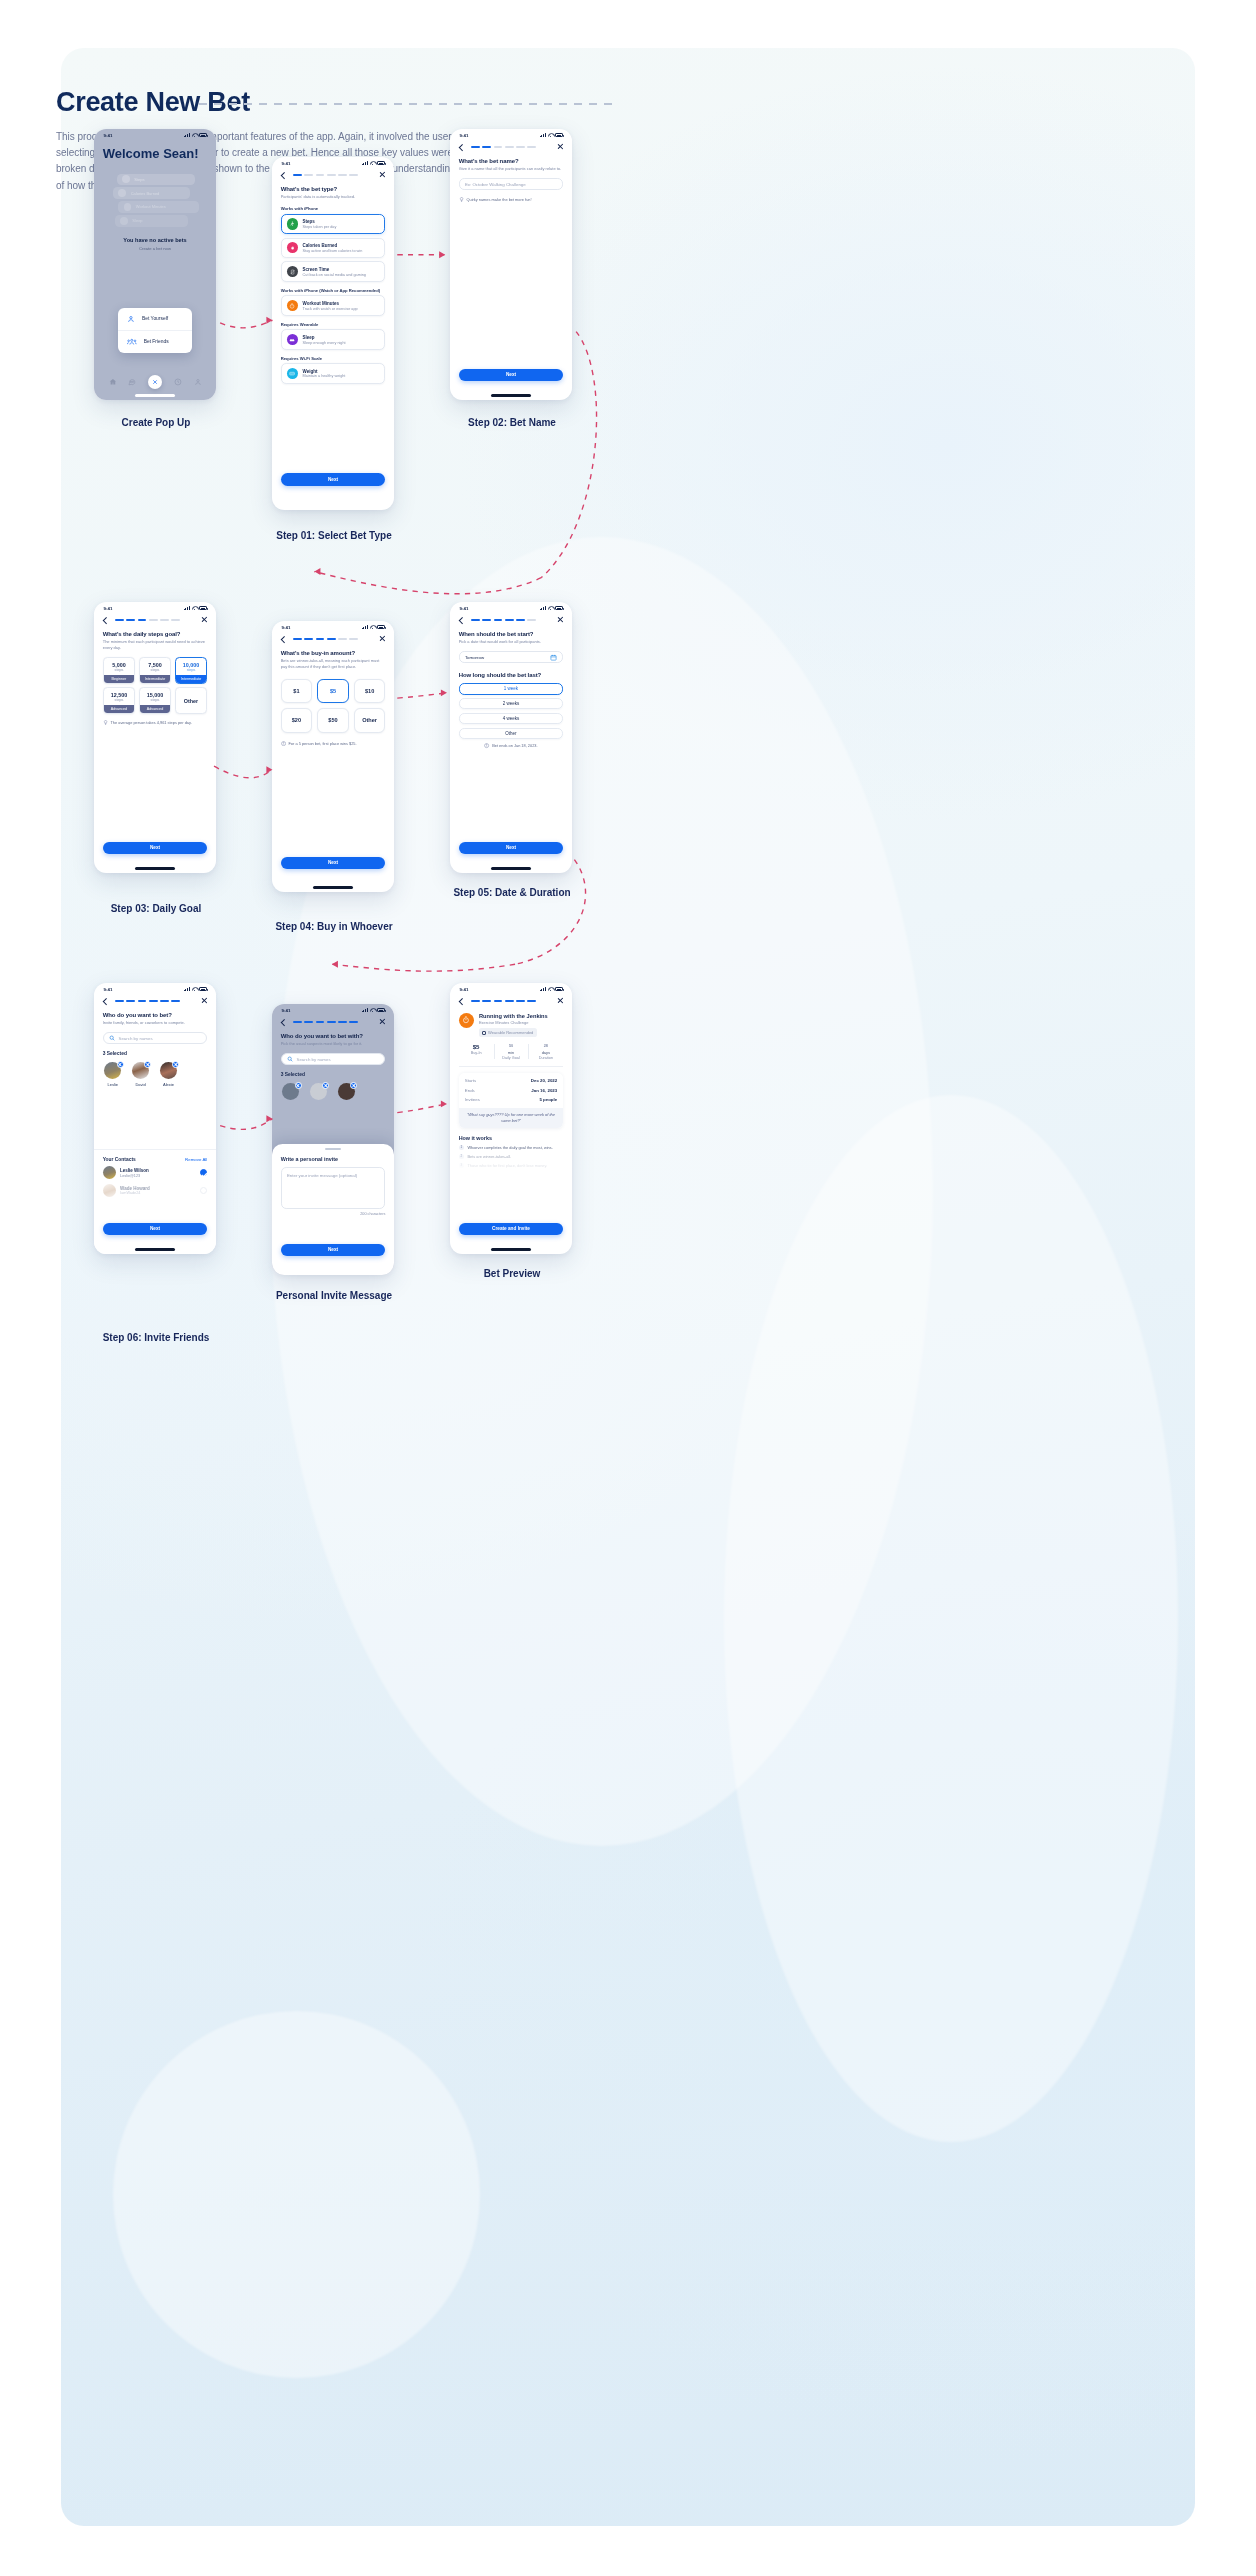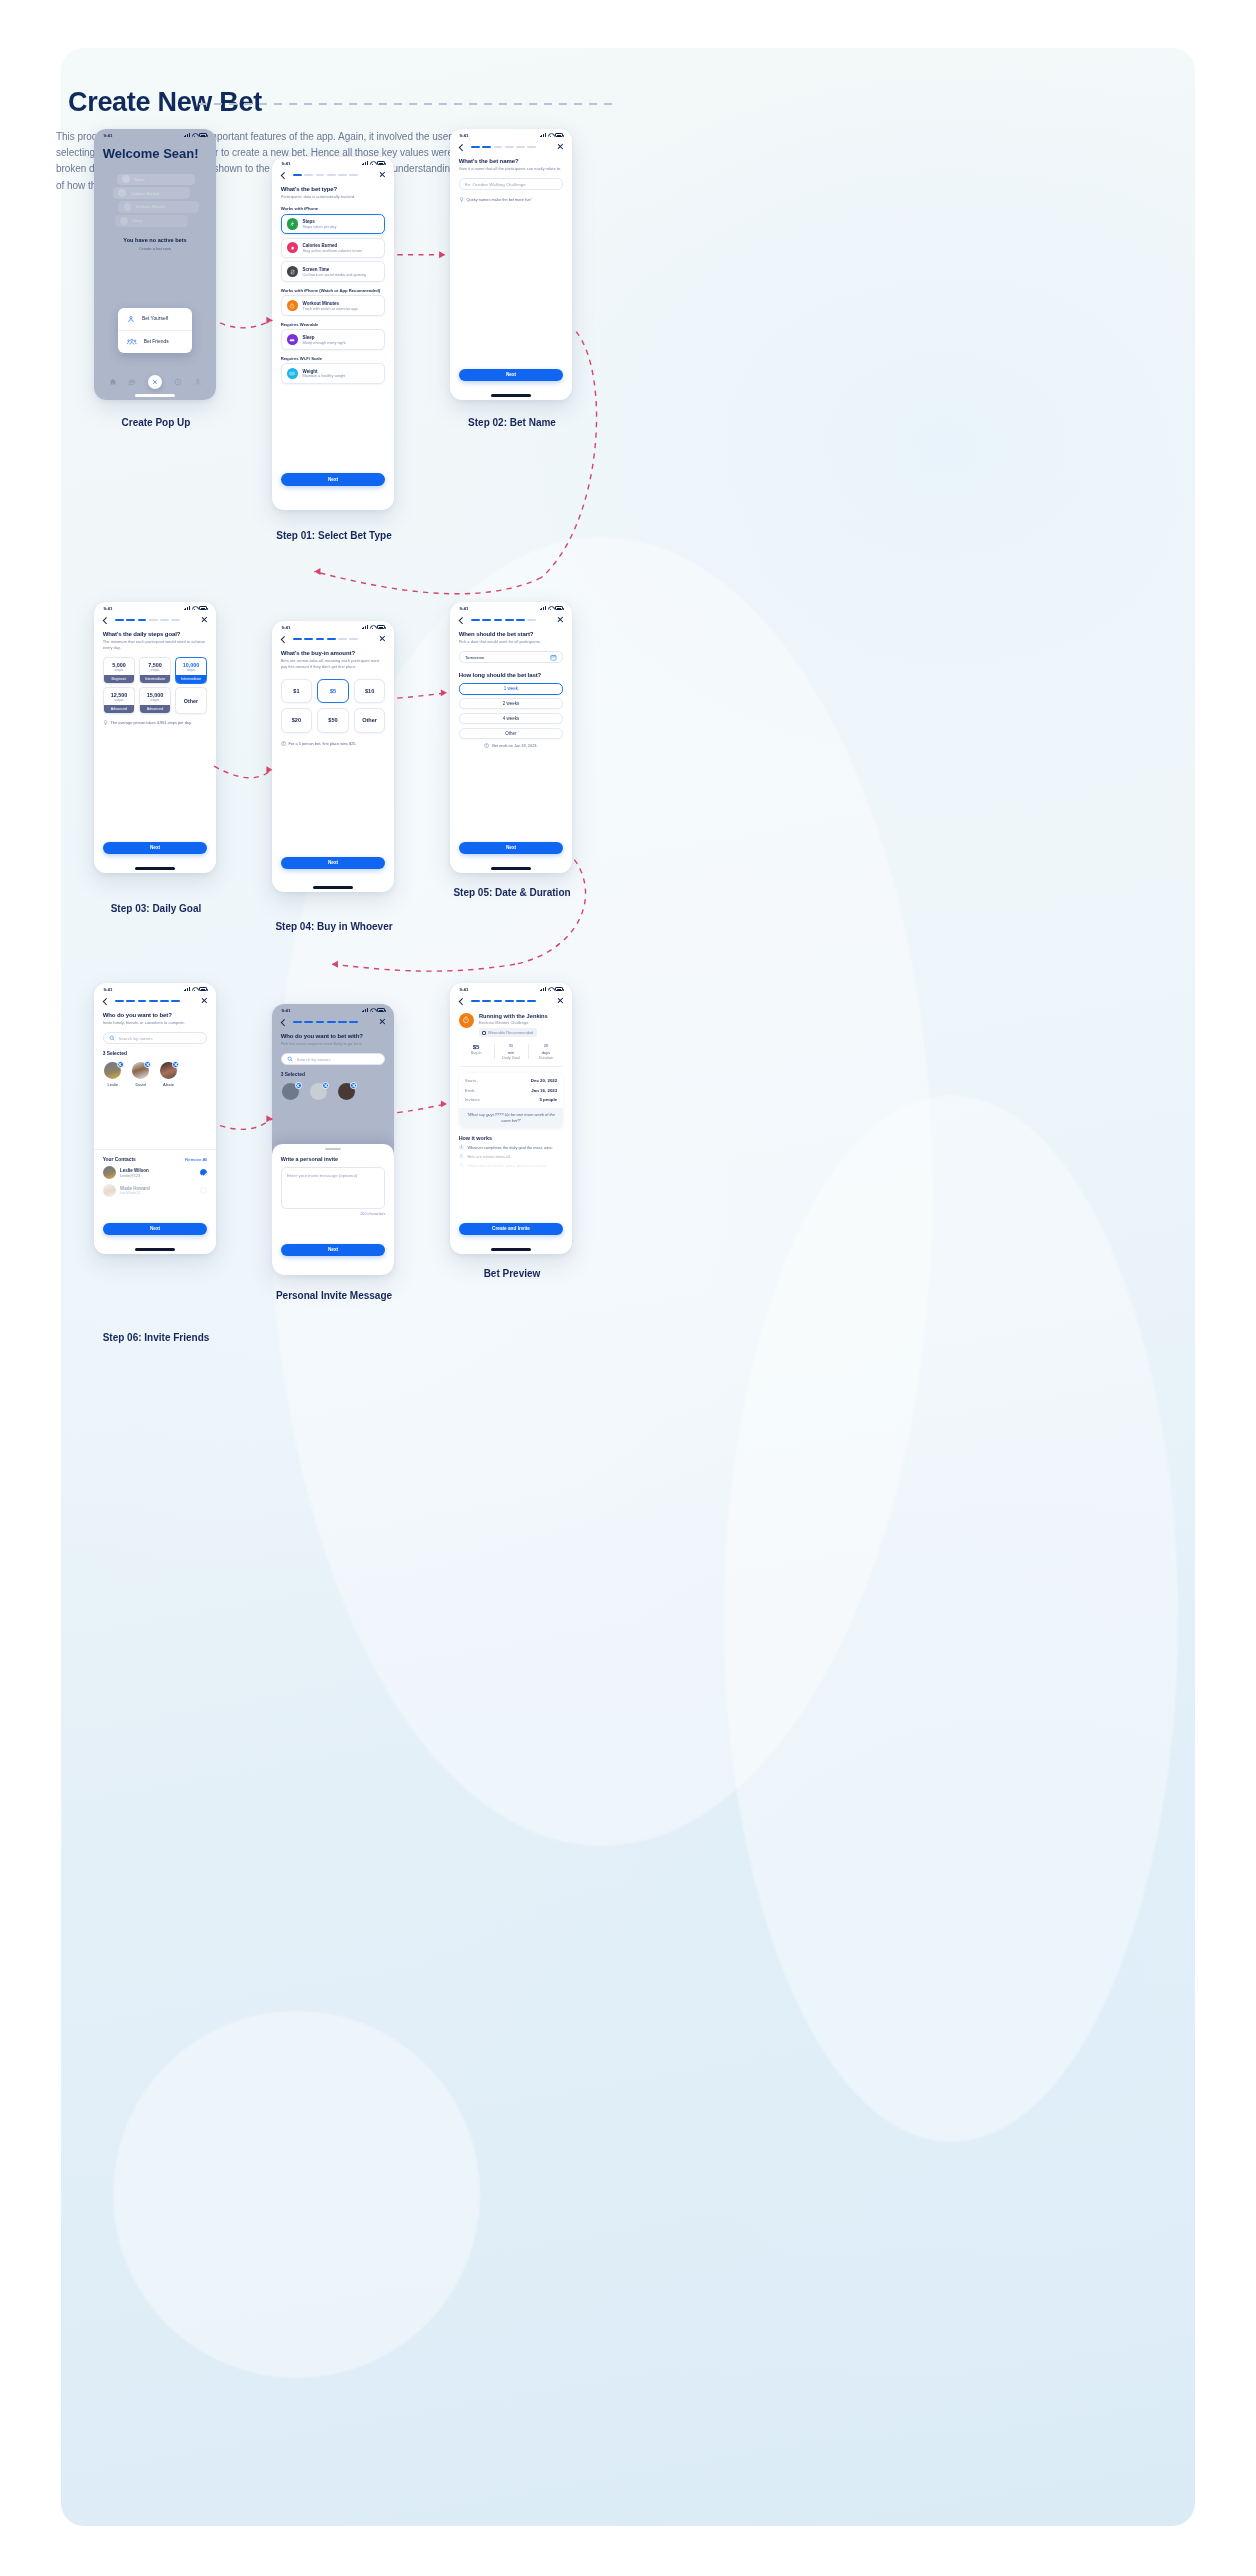--- a/index.html
+++ b/index.html
@@ -30,21 +30,21 @@
     position: absolute; border-radius: 50%;
     background: rgba(255,255,255,0.40);
     filter: blur(0.9px);
   }
   .blob1 { width:663px; height:1309px; left:209px; top:489px; border-radius:332px; background:rgba(255,255,255,0.30); }
   .blob2 { width:454px; height:1047px; left:663px; top:1047px; border-radius:227px; background:rgba(255,255,255,0.22); }
   .blob3 { width:367px; height:367px; left:52px; top:1963px; background:rgba(255,255,255,0.25); }
 
   
   .hdr-title {
-    position:absolute; left:68px; top:87px;
+    position:absolute; left:56px; top:87px;
     font-size:27px; font-weight:700; color:#102a5c; letter-spacing:-0.3px;
   }
   .hdr-rule {
     position:absolute; left:199px; top:103px; width:419px; height:1.7px;
     background: repeating-linear-gradient(to right,#b9c3d4 0 7.9px, rgba(0,0,0,0) 7.9px 15px);
   }
   .hdr-desc {
     position:absolute; left:56px; top:129px; width:410px;
     font-size:10px; line-height:1.62; color:#6c7694; letter-spacing:-0.04px;
   }

